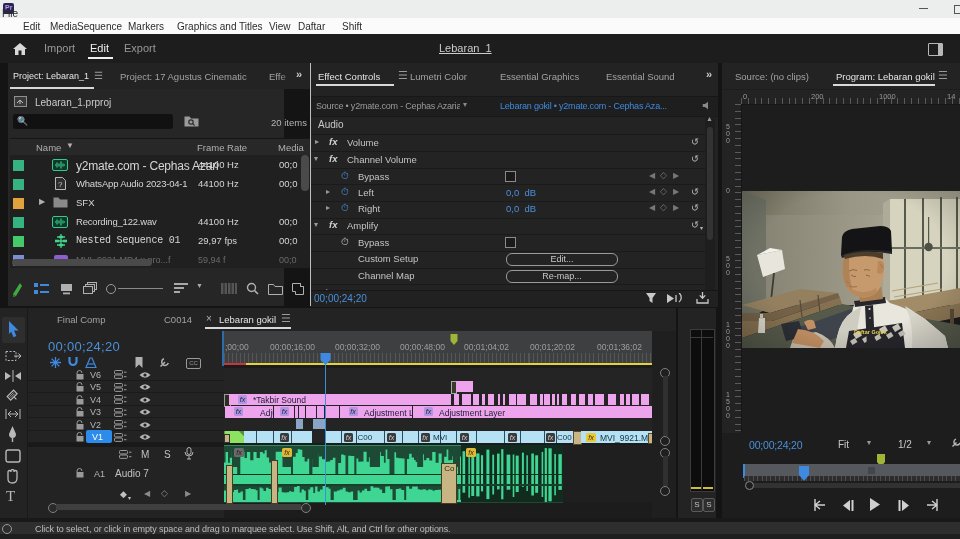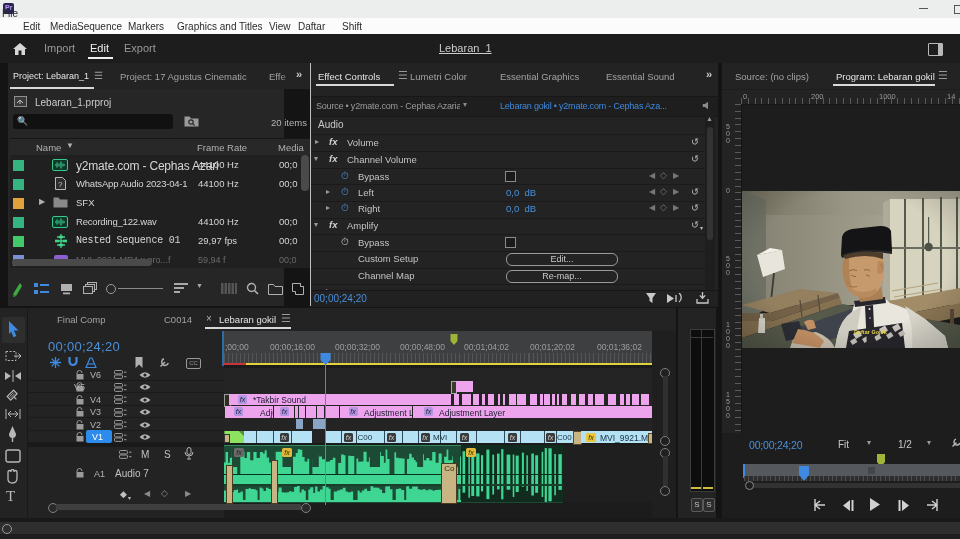--- a/index.html
+++ b/index.html
@@ -530,21 +530,21 @@
         </svg>
       <svg class="abs" style="left:111px;top:2.5px;" width="12" height="8" viewBox="0 0 12 8">
           <path d="M0.5 4 Q6 -1.5 11.5 4 Q6 9.5 0.5 4Z" fill="#b4b4b4"></path>
           <circle cx="6" cy="4" r="1.6" fill="#232323"></circle>
         </svg>
       <div class="abs" style="left:0;top:24.0px;width:196px;height:1px;background:#1b1b1b;"></div>
       <svg class="abs" style="left:47px;top:14.0px;" width="10" height="10" viewBox="0 0 10 10">
           <path d="M2 4 V3 a2.5 2.5 0 0 1 5 0" fill="none" stroke="#9a9a9a"></path>
           <rect x="1.5" y="4" width="7" height="5.5" fill="#9a9a9a"></rect>
         </svg>
-      <div class="txt" style="left:46px;top:14.0px;">V5</div>
+      <div class="txt" style="left:62px;top:14.0px;">V5</div>
       <svg class="abs" style="left:86px;top:14.5px;" width="13" height="9" viewBox="0 0 13 9">
           <rect x="0.5" y="0.5" width="8" height="3.4" rx="1" fill="none" stroke="#9a9a9a"></rect>
           <rect x="0.5" y="5" width="8" height="3.4" rx="1" fill="none" stroke="#9a9a9a"></rect>
           <path d="M10 2.2h2.5M10 6.7h2.5" stroke="#9a9a9a"></path>
         </svg>
       <svg class="abs" style="left:111px;top:15.0px;" width="12" height="8" viewBox="0 0 12 8">
           <path d="M0.5 4 Q6 -1.5 11.5 4 Q6 9.5 0.5 4Z" fill="#b4b4b4"></path>
           <circle cx="6" cy="4" r="1.6" fill="#232323"></circle>
         </svg>
       <div class="abs" style="left:0;top:36.5px;width:196px;height:1px;background:#1b1b1b;"></div>
@@ -815,15 +815,16 @@
     <div class="abs" style="left:12px;top:29px;width:23px;height:1px;background:#3c3c3c;"></div>
     <div class="abs" style="left:13px;top:179px;width:10px;height:2px;background:#cdbd3e;"></div>
     <div class="abs" style="left:25px;top:179px;width:10px;height:2px;background:#cdbd3e;"></div>
     <div class="abs" style="left:13px;top:190px;width:10px;height:12px;background:#2d2d2d;border:1px solid #5a5a5a;border-radius:2px;color:#c2c2c2;font-size:8px;text-align:center;line-height:12px;">S</div>
     <div class="abs" style="left:25px;top:190px;width:10px;height:12px;background:#2d2d2d;border:1px solid #5a5a5a;border-radius:2px;color:#c2c2c2;font-size:8px;text-align:center;line-height:12px;">S</div>
   </div>
 
   <div class="abs" style="left:0;top:518px;width:960px;height:4px;background:#191919;"></div>
   <div class="abs" style="left:0;top:522px;width:960px;height:12px;background:#2e2e2e;"></div>
   <div class="abs" style="left:2px;top:524px;width:8px;height:8px;border:1px solid #999;border-radius:50%;"></div>
+  <div class="txt" style="left:35px;top:524px;font-size:9px;letter-spacing:-0.1px;color:#bdbdbd;">Click to select, or click in empty space and drag to marquee select. Use Shift, Alt, and Ctrl for other options.</div>
   <div class="abs" style="left:0;top:534px;width:960px;height:5px;background:#1e1e1e;"></div>
 
 </div>
 
 </body></html>

